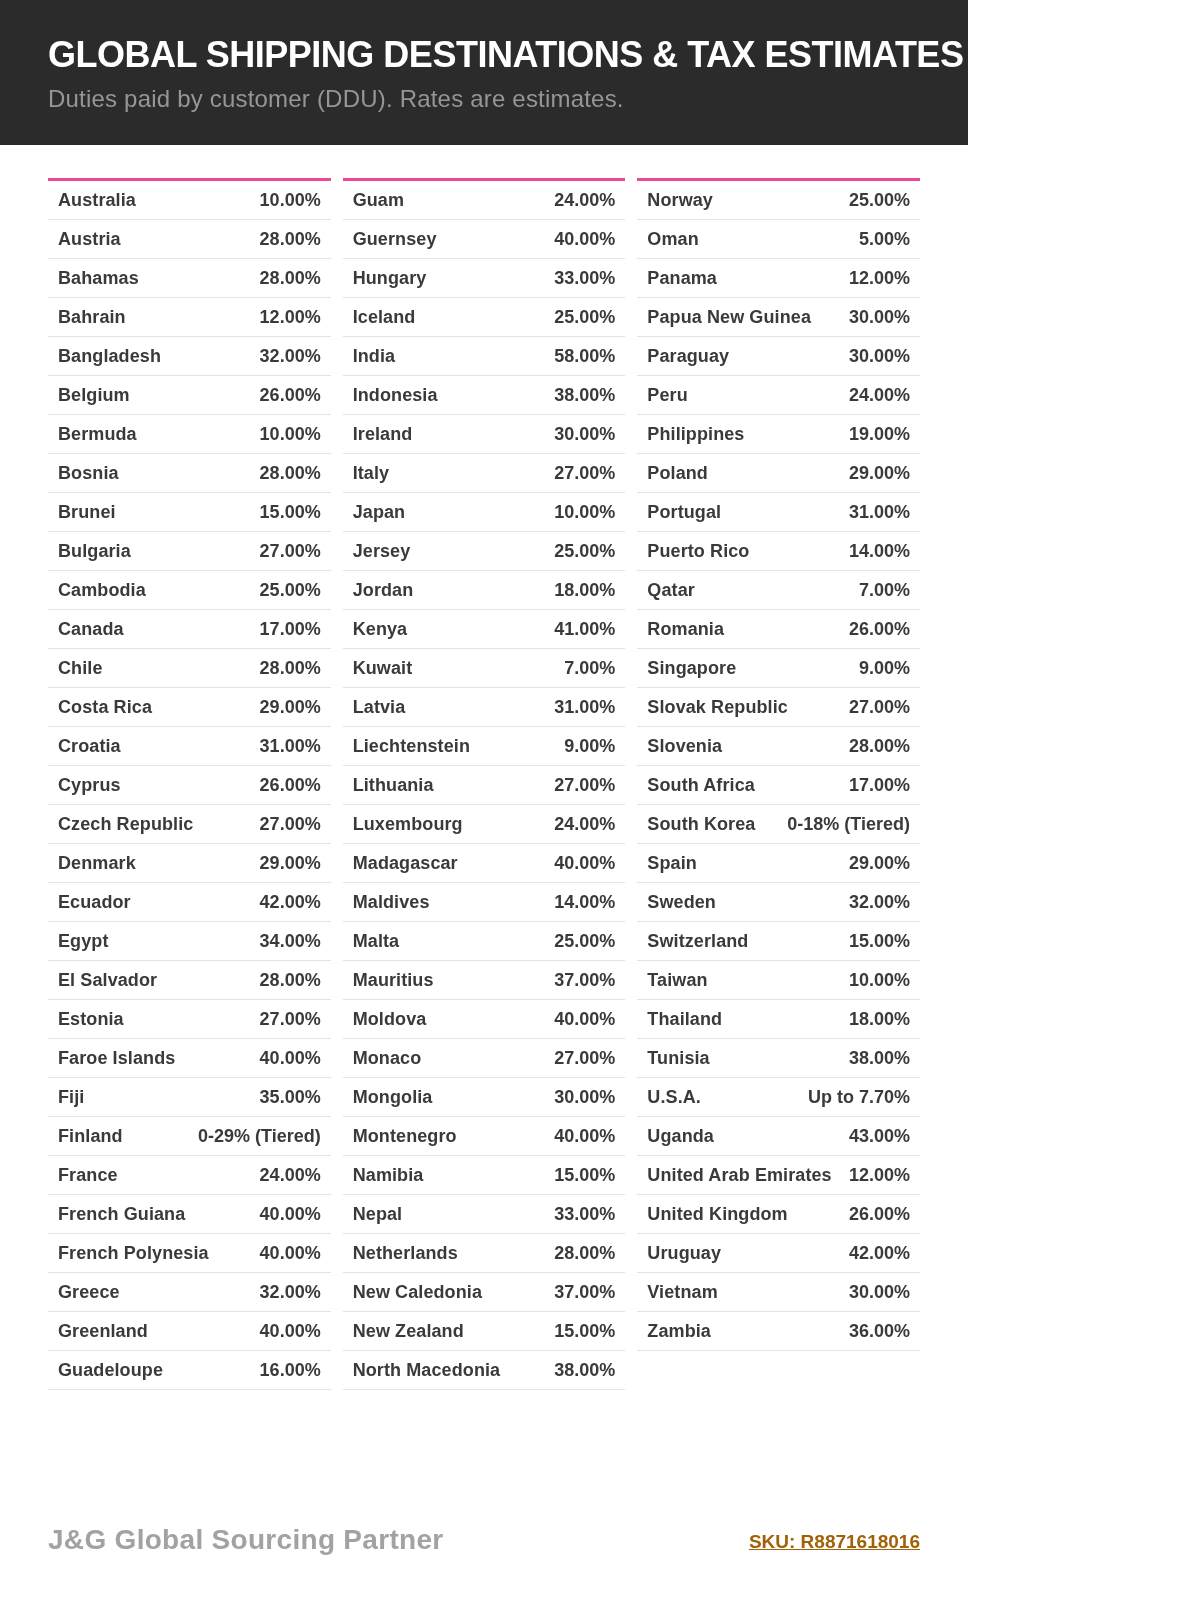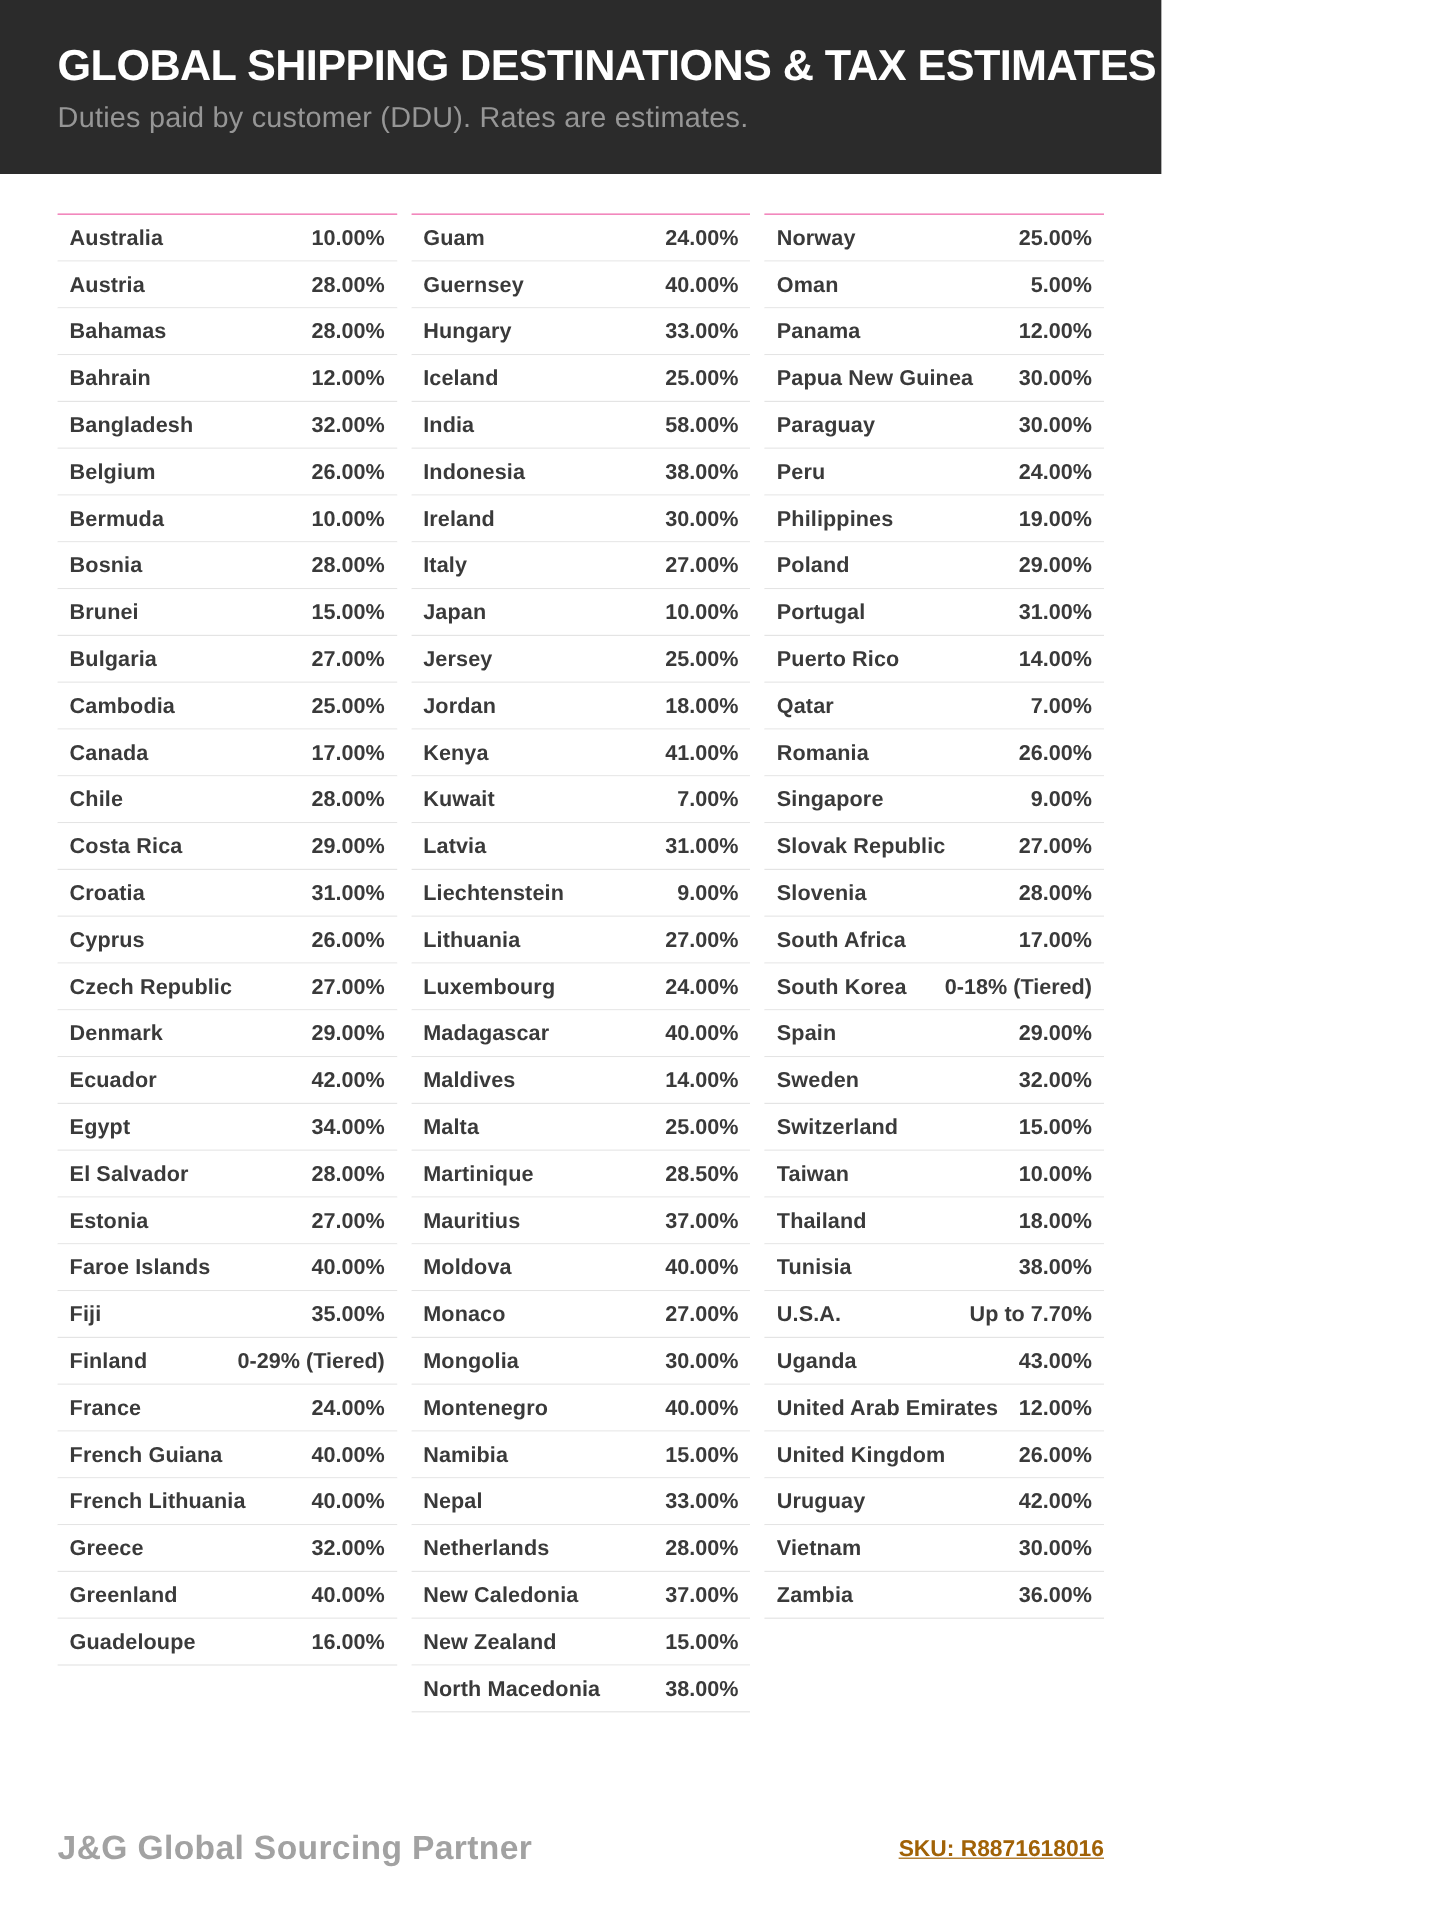--- a/index.html
+++ b/index.html
@@ -37,21 +37,21 @@
   }
   .table {
     display: flex;
     gap: 12px;
     padding: 0 48px;
     margin-top: 33px;
     align-items: flex-start;
   }
   .col {
     flex: 1 1 0;
-    border-top: 1px solid #ec4899;
+    border-top: 3px solid #ec4899;
   }
   .row {
     display: flex;
     justify-content: space-between;
     align-items: center;
     height: 39px;
     padding: 0 10px;
     border-bottom: 1px solid #e4e4e4;
     background: #ffffff;
   }
@@ -207,21 +207,21 @@
         </div>
         <div class="row">
           <span class="country">France</span>
           <span class="rate">24.00%</span>
         </div>
         <div class="row">
           <span class="country">French Guiana</span>
           <span class="rate">40.00%</span>
         </div>
         <div class="row">
-          <span class="country">French Lithuania</span>
+          <span class="country">French Polynesia</span>
           <span class="rate">40.00%</span>
         </div>
         <div class="row">
           <span class="country">Greece</span>
           <span class="rate">32.00%</span>
         </div>
         <div class="row">
           <span class="country">Greenland</span>
           <span class="rate">40.00%</span>
         </div>
@@ -303,24 +303,20 @@
           <span class="country">Madagascar</span>
           <span class="rate">40.00%</span>
         </div>
         <div class="row">
           <span class="country">Maldives</span>
           <span class="rate">14.00%</span>
         </div>
         <div class="row">
           <span class="country">Malta</span>
           <span class="rate">25.00%</span>
-        </div>
-        <div class="row">
-          <span class="country">Martinique</span>
-          <span class="rate">28.50%</span>
         </div>
         <div class="row">
           <span class="country">Mauritius</span>
           <span class="rate">37.00%</span>
         </div>
         <div class="row">
           <span class="country">Moldova</span>
           <span class="rate">40.00%</span>
         </div>
         <div class="row">

